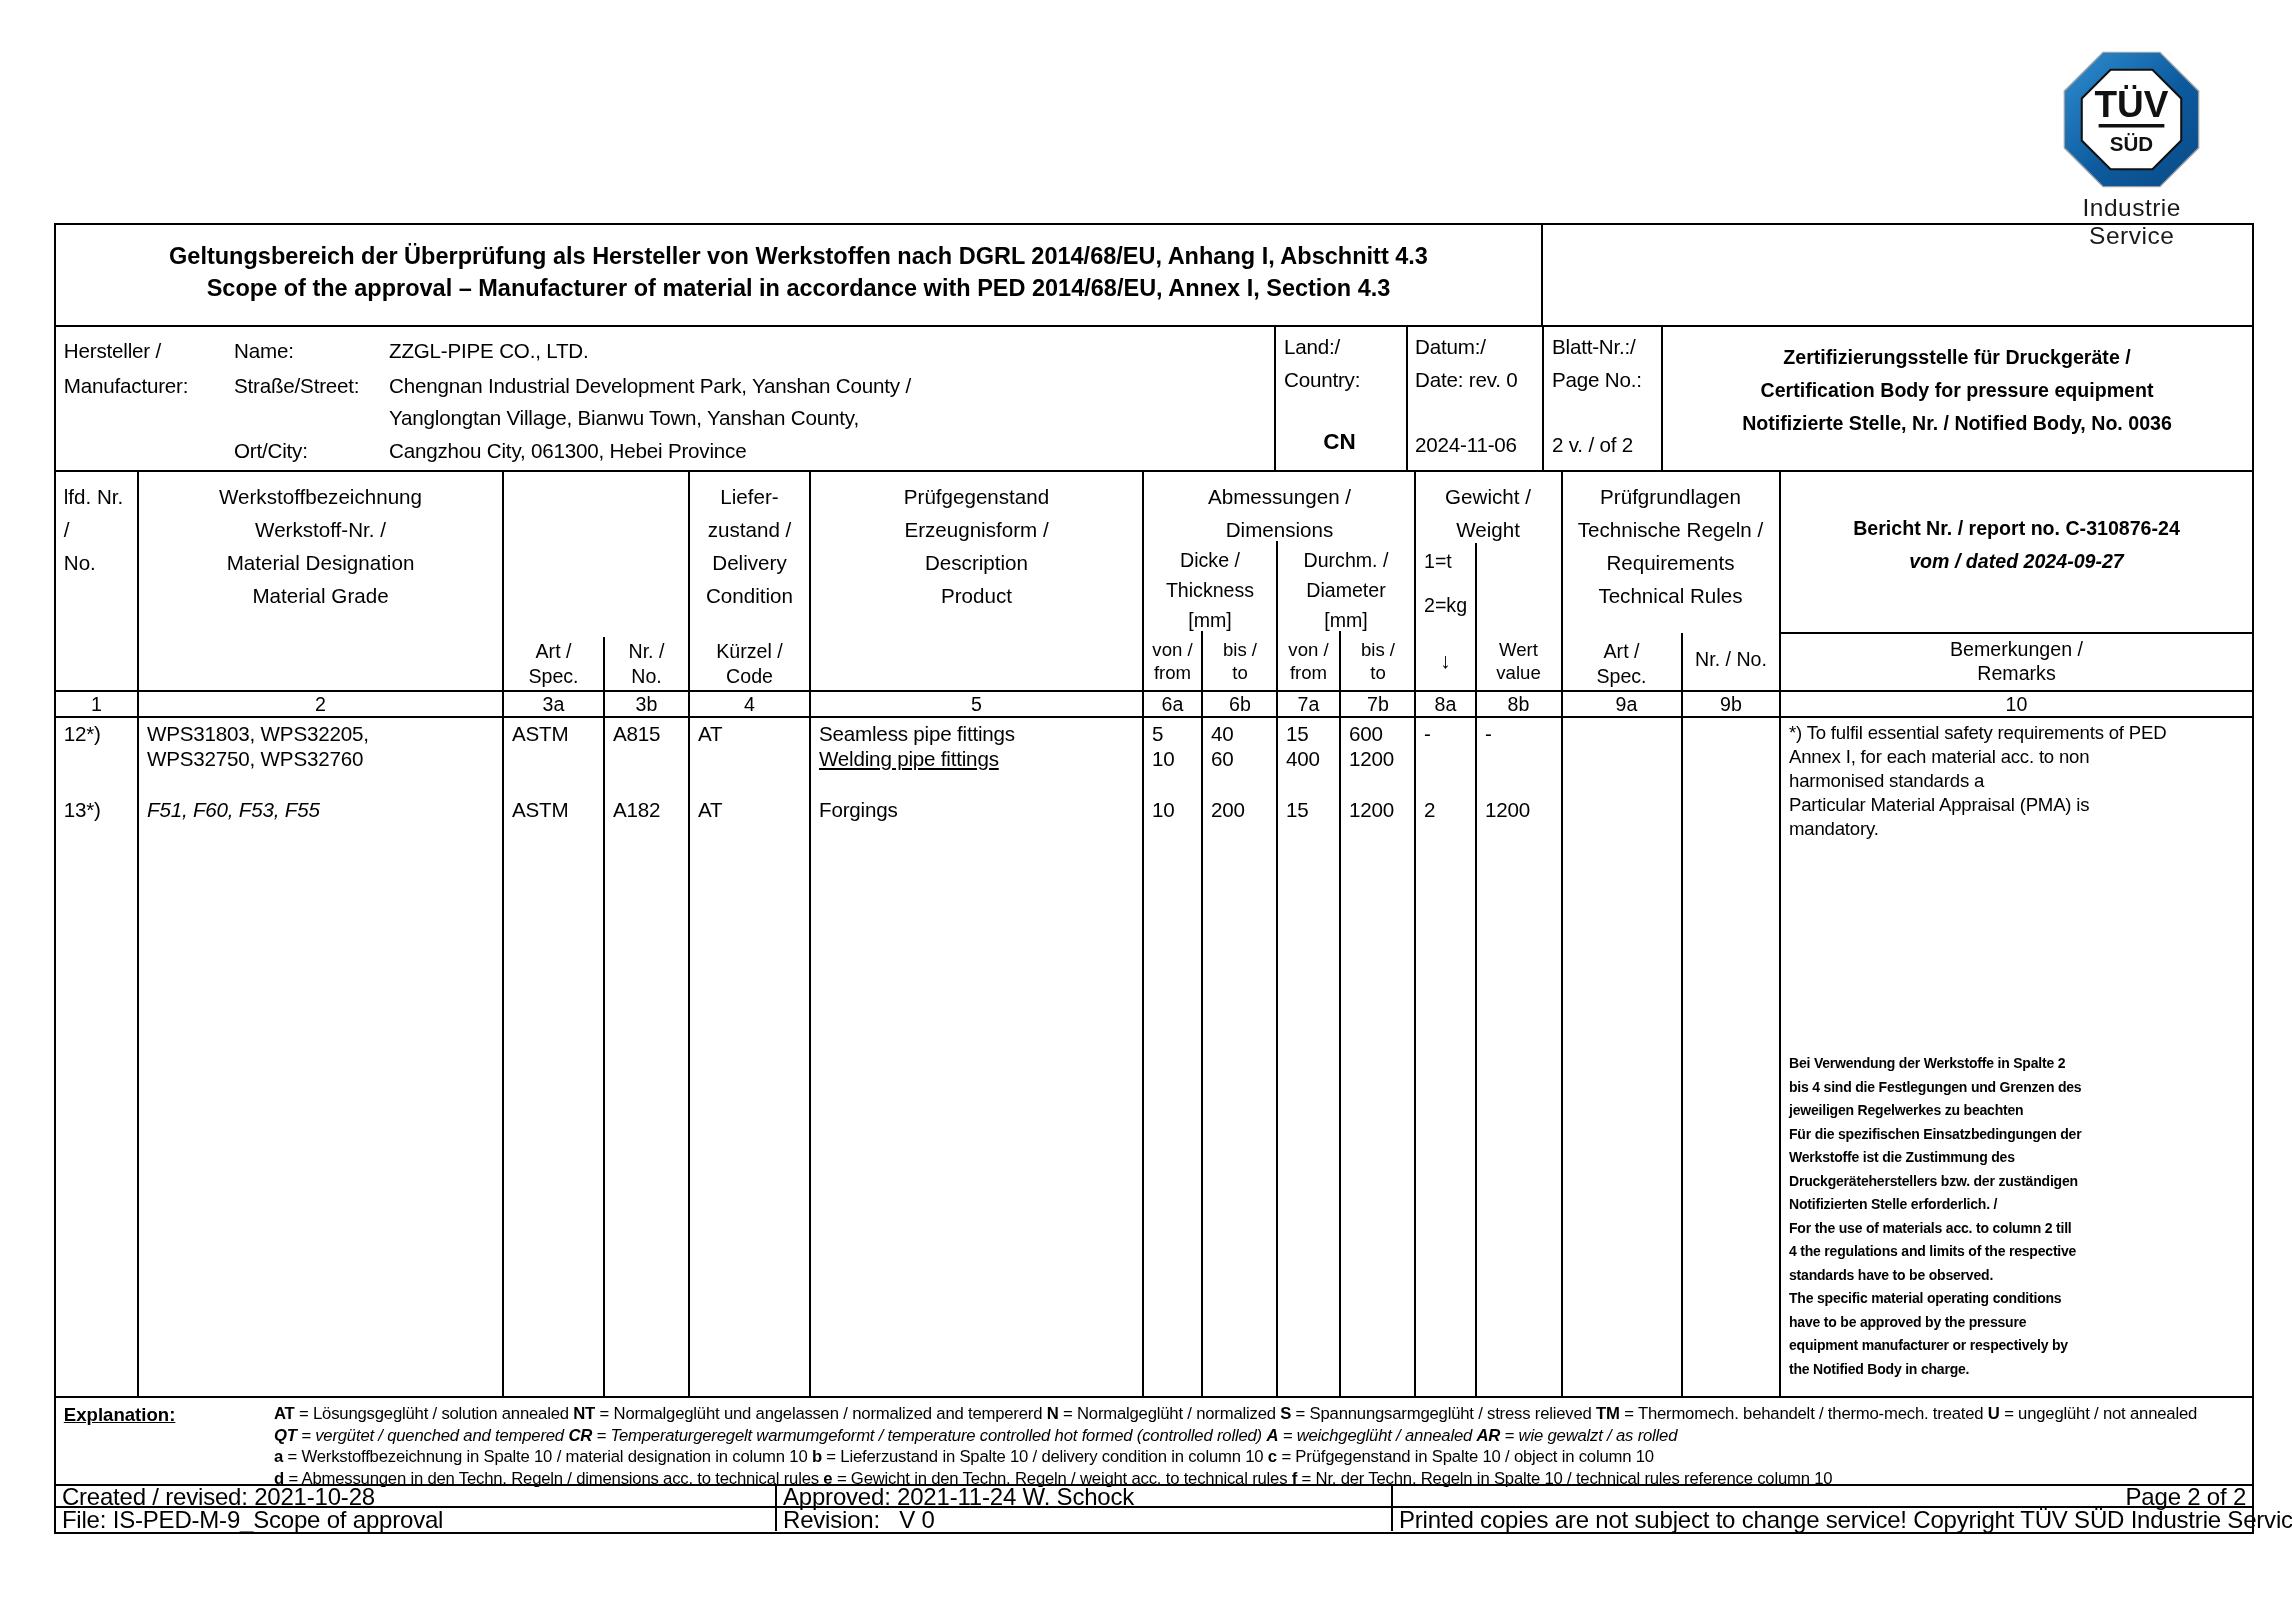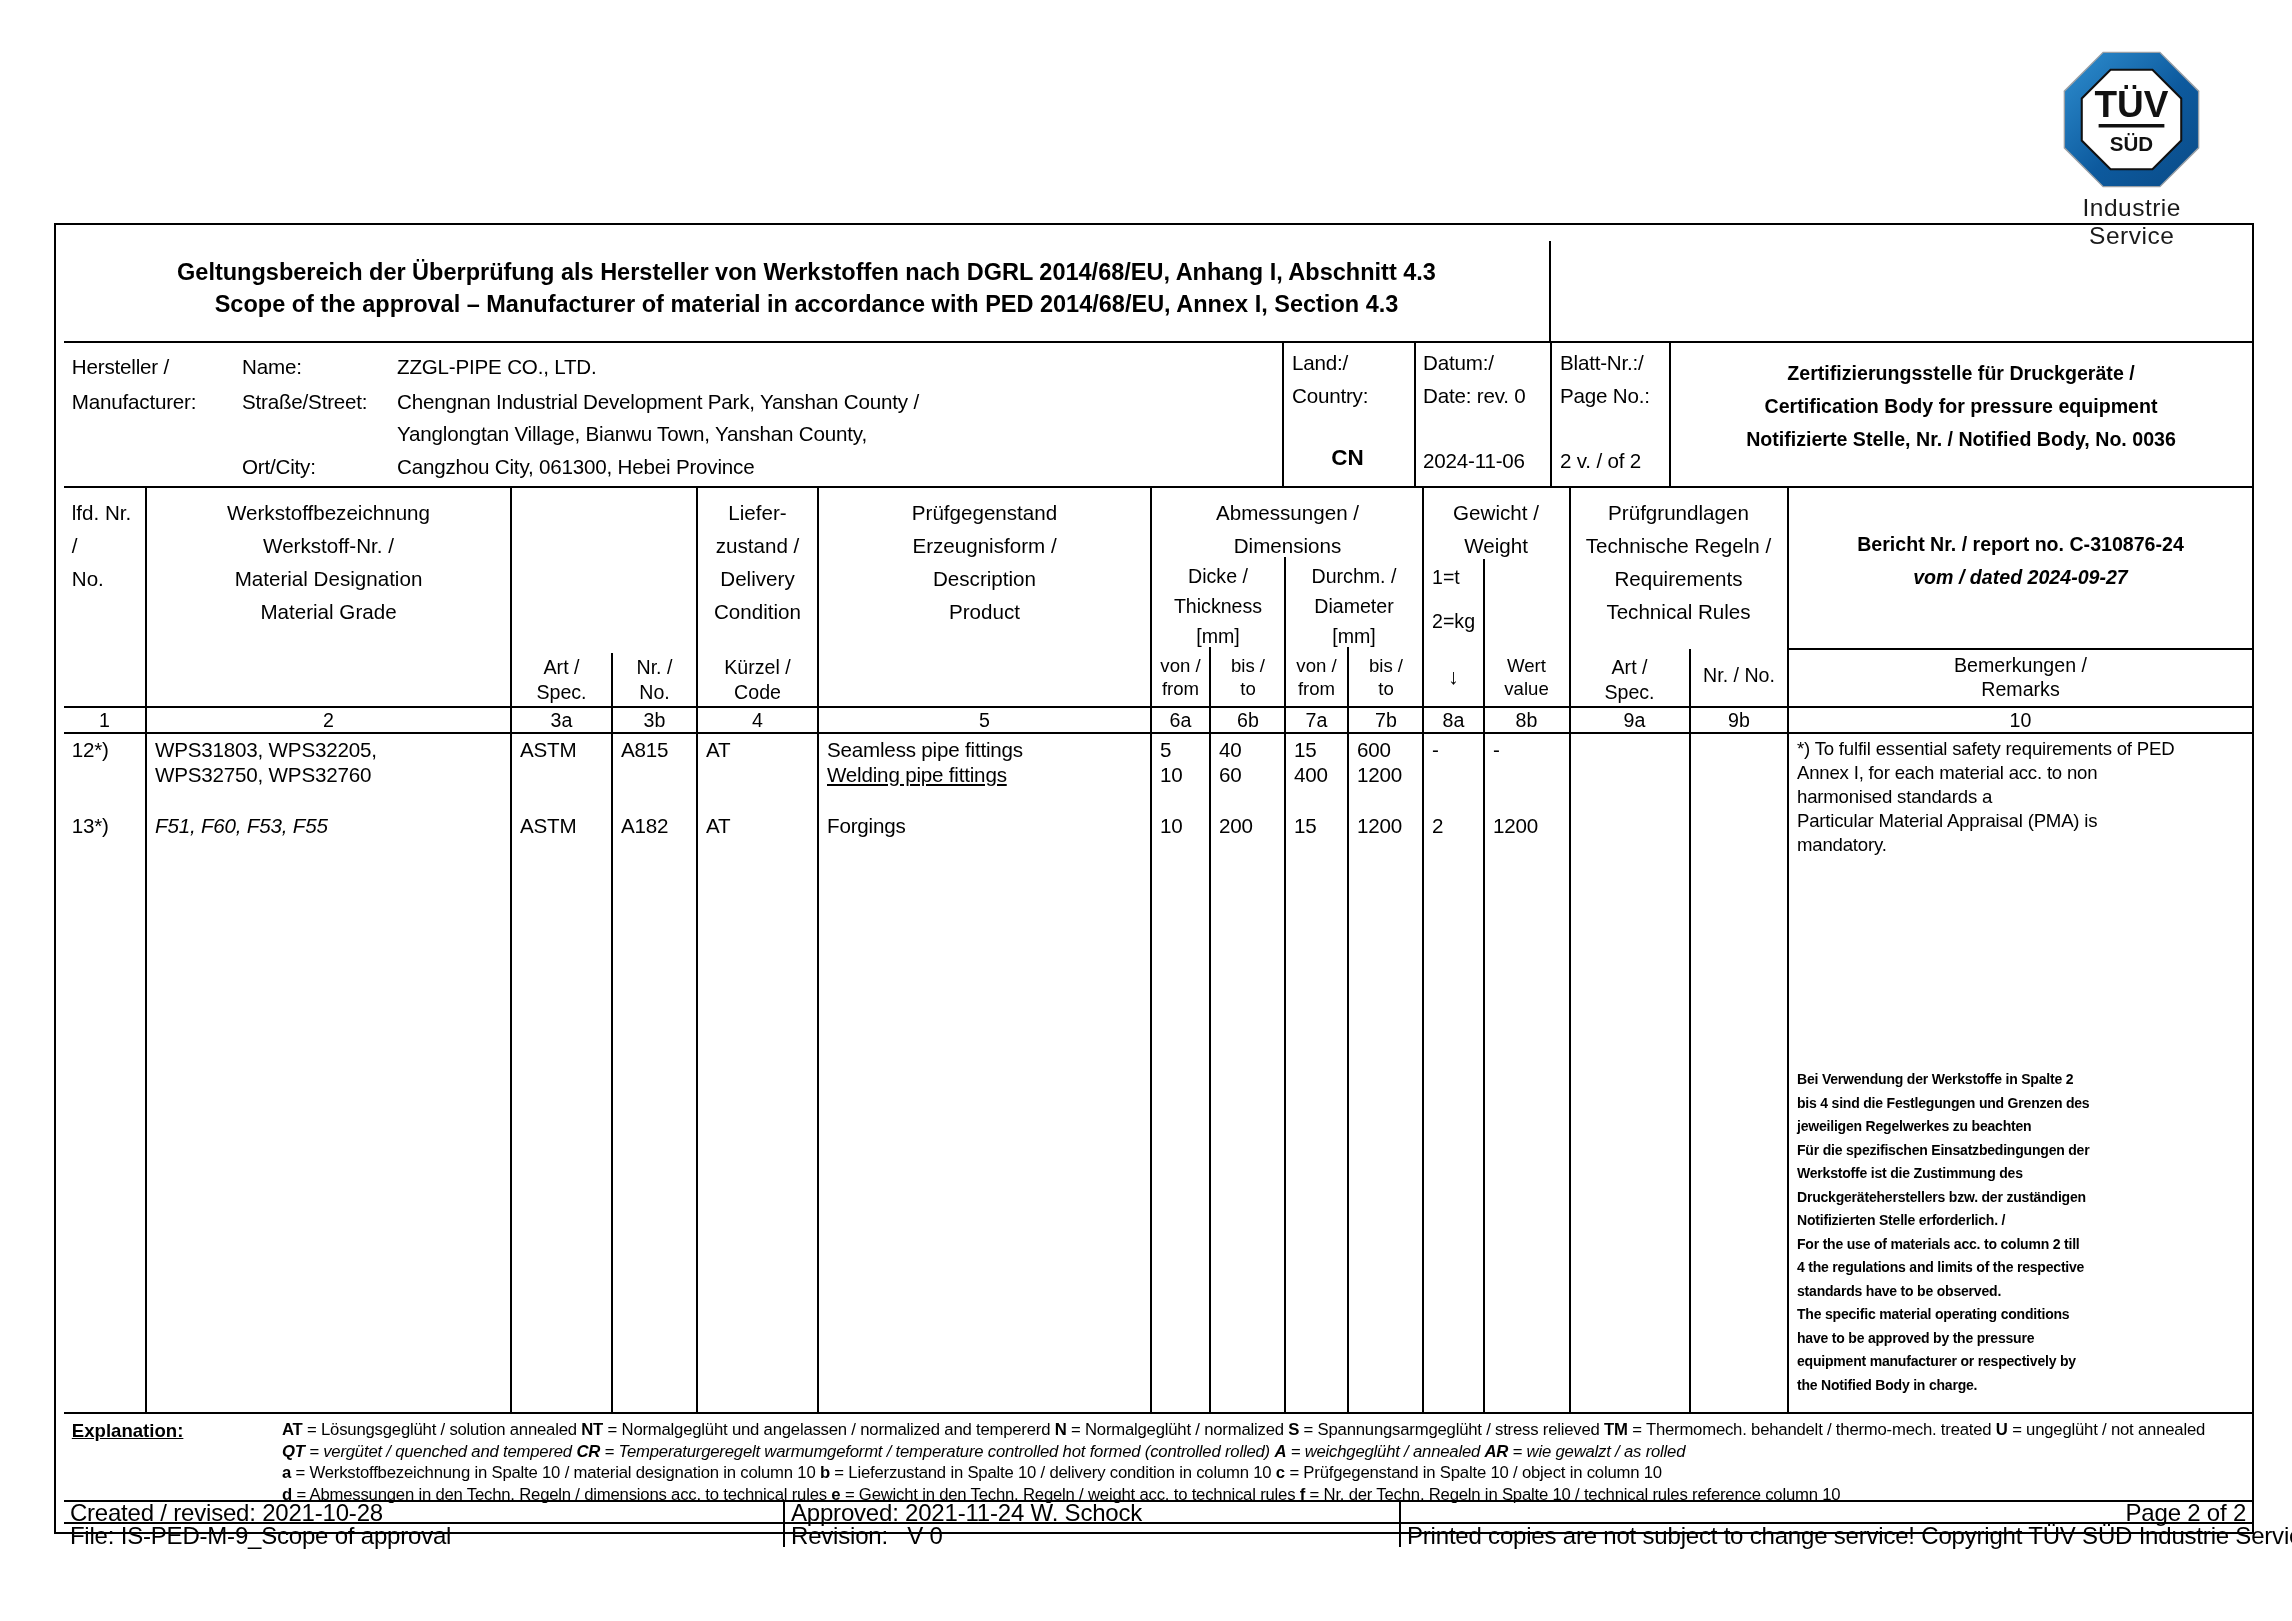--- a/index.html
+++ b/index.html
@@ -1,21 +1,21 @@
 <!DOCTYPE html>
 <html><head>
 <meta charset="utf-8">
 <style>
   html,body{margin:0;padding:0;background:#888;}
   .page{position:relative;width:2293px;height:1621px;background:#fff;
         font-family:"Liberation Sans",sans-serif;color:#000;overflow:hidden;}
   .abs{position:absolute;}
   .tbl{position:absolute;left:54px;top:223px;width:2200px;height:1311px;
        border:2.9px solid #000;box-sizing:border-box;}
-  .band{position:absolute;left:8px;right:0;box-sizing:border-box;margin-top:16px;}
+  .band{position:absolute;left:0;right:0;box-sizing:border-box;}
   .vline{position:absolute;width:2px;background:#000;}
   .hline{position:absolute;height:2px;background:#000;}
   .c{text-align:center;}
   .b{font-weight:bold;}
   .i{font-style:italic;}
   .pre{white-space:pre-line;}
   .hdr-lines div{line-height:33px;font-size:20.6px;}
   .sub-lines div{line-height:22.5px;font-size:18.6px;}
   .body-txt{font-size:20.6px;letter-spacing:-0.2px;line-height:25.5px;}
   .mfr-txt{font-size:20.6px;letter-spacing:-0.2px;}

